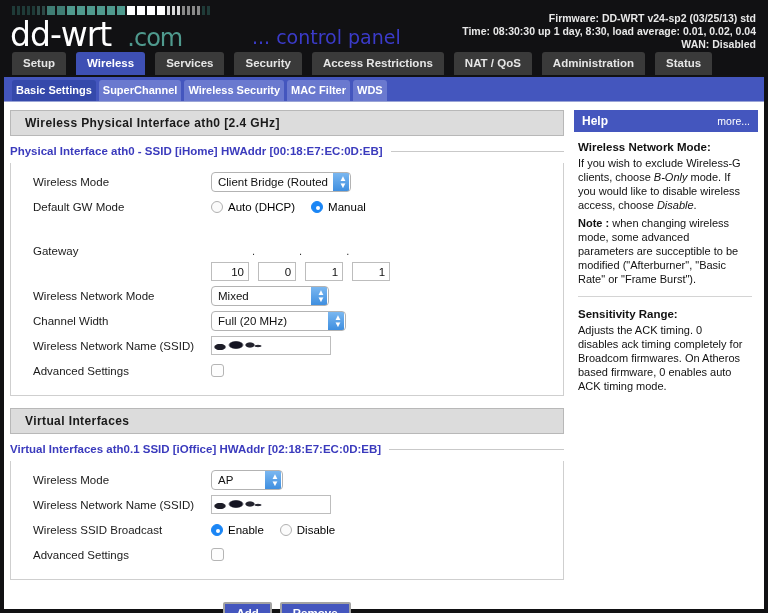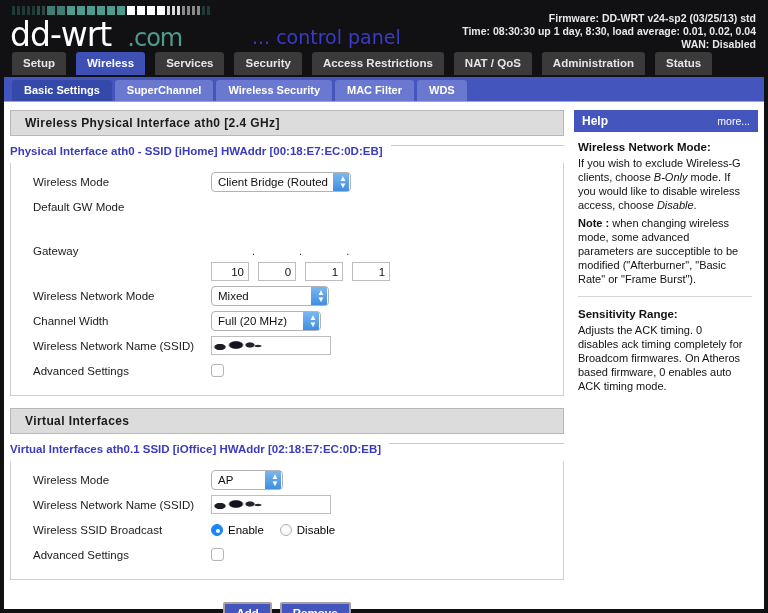--- a/index.html
+++ b/index.html
@@ -69,21 +69,21 @@
   .tab.active { background: #3e50b4; color: #fff; }
 
   
   .subtabs {
     display: flex; align-items: flex-end;
     height: 24px; background: #4456be;
     padding-left: 8px; gap: 3px;
   }
   .subtab {
     height: 21px; line-height: 21px;
-    padding: 0 12px;
+    padding: 0 4px;
     background: #6a79cf; color: #ffffff;
     font-size: 11px; font-weight: bold;
     border-radius: 3px 3px 0 0;
     cursor: pointer; white-space: nowrap;
   }
   .subtab.active { background: #3549ab; }
 
   
   .body-wrap {
     display: flex;
@@ -101,21 +101,21 @@
     border: 1px solid #b8b8b8;
     font-size: 12px; font-weight: bold;
     color: #1a1a1a;
     padding: 5px 0 5px 14px;
     letter-spacing: .4px;
     margin-bottom: 9px;
   }
   .legend {
     color: #3b3bbd; font-size: 11.5px; font-weight: bold;
     position: relative; margin: 0 0 6px 0;
-    display: flex; align-items: flex-start; gap: 8px;
+    display: flex; align-items: center; gap: 8px;
   }
   .legend .rule { flex: 1; height: 1px; background: #c9c9c9; }
 
   .fieldset {
     border: 1px solid #cfcfcf;
     border-top: none;
     padding: 6px 0 12px 0;
     margin: 0 0 12px 0;
   }
 
@@ -319,20 +319,30 @@
               <select class="ddw" style="width:140px">
                 <option>Client Bridge (Routed)</option>
               </select>
               <span class="arrows">▲<br>▼</span>
             </span>
           </div>
         </div>
 
         <div class="row">
           <div class="label">Default GW Mode</div>
+          <div class="ctl">
+            <label class="radio">
+              <span class="rdot"></span>
+              <span>Auto (DHCP)</span>
+            </label>
+            <label class="radio">
+              <span class="rdot on"></span>
+              <span>Manual</span>
+            </label>
+          </div>
         </div>
 
         <div class="row">
           <div class="label">Gateway</div>
           <div class="ctl">
             <span class="ip">
               <input class="octet" value="10" style="">
               <span class="sep">.</span>
               <input class="octet" value="0" style="">
               <span class="sep">.</span>
@@ -352,21 +362,21 @@
               </select>
               <span class="arrows">▲<br>▼</span>
             </span>
           </div>
         </div>
 
         <div class="row">
           <div class="label">Channel Width</div>
           <div class="ctl">
             <span class="selwrap">
-              <select class="ddw" style="width:110px">
+              <select class="ddw" style="width:135px">
                 <option>Full (20 MHz)</option>
               </select>
               <span class="arrows">▲<br>▼</span>
             </span>
           </div>
         </div>
 
         <div class="row">
           <div class="label">Wireless Network Name (SSID)</div>
           <div class="ctl">

